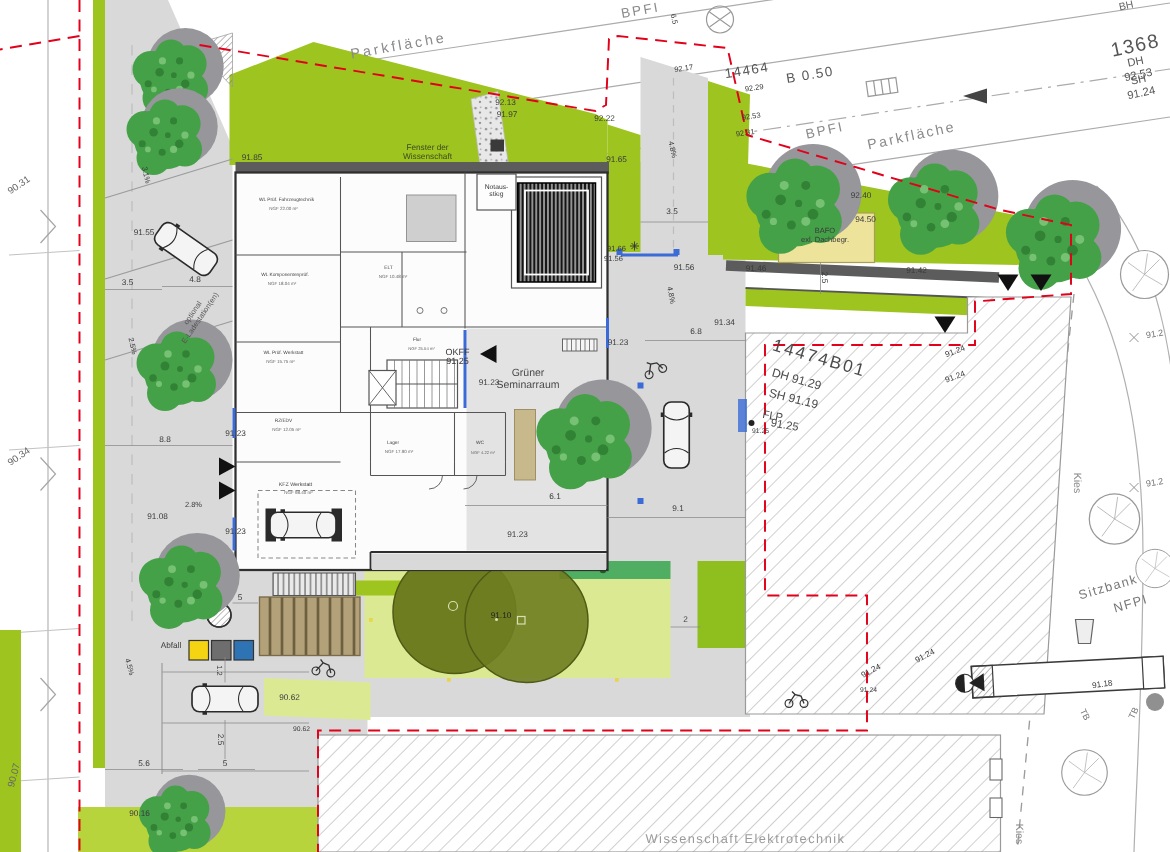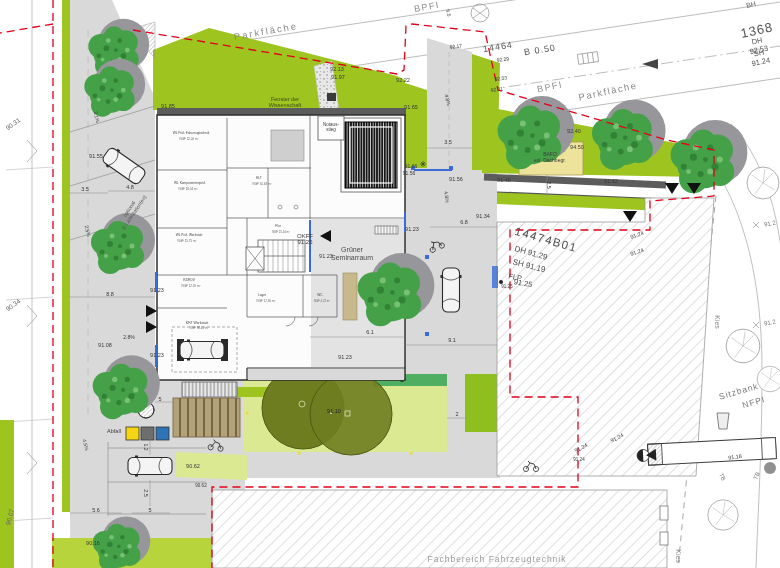--- a/index.html
+++ b/index.html
@@ -363,21 +363,21 @@
       <div class="lbl" style="left: 145px; top: 447px; font-size: 5px; color: rgb(58, 58, 58); transform: translate(-50%, -50%) rotate(90deg);">1.2</div>
       <div class="lbl" style="left: 193px; top: 466px; font-size: 5.5px; color: rgb(58, 58, 58); transform: translate(-50%, -50%) rotate(0deg);">90.62</div>
       <div class="lbl" style="left: 201px; top: 486px; font-size: 4.5px; color: rgb(58, 58, 58); transform: translate(-50%, -50%) rotate(0deg);">90.62</div>
       <div class="lbl" style="left: 146px; top: 493px; font-size: 5.5px; color: rgb(58, 58, 58); transform: translate(-50%, -50%) rotate(90deg);">2.5</div>
       <div class="lbl" style="left: 96px; top: 510px; font-size: 5.5px; color: rgb(58, 58, 58); transform: translate(-50%, -50%) rotate(0deg);">5.6</div>
       <div class="lbl" style="left: 150px; top: 510px; font-size: 5.5px; color: rgb(58, 58, 58); transform: translate(-50%, -50%) rotate(0deg);">5</div>
       <div class="lbl" style="left: 10px; top: 517px; font-size: 6.5px; color: rgb(102, 102, 102); transform: translate(-50%, -50%) rotate(-75deg);">90.07</div>
       <div class="lbl" style="left: 93px; top: 543px; font-size: 5.5px; color: rgb(58, 58, 58); transform: translate(-50%, -50%) rotate(0deg);">90.16</div>
       <div class="lbl" style="left: 334px; top: 411px; font-size: 5.5px; color: rgb(34, 34, 34); transform: translate(-50%, -50%) rotate(0deg);">91.10</div>
       <div class="lbl" style="left: 457px; top: 414px; font-size: 5.5px; color: rgb(58, 58, 58); transform: translate(-50%, -50%) rotate(0deg);">2</div>
-      <div class="lbl" style="left: 497px; top: 560px; font-size: 8.5px; color: rgb(154, 154, 154); letter-spacing: 1px; transform: translate(-50%, -50%) rotate(0deg);">Fachbereich Fahrzeugtechnik</div>
+      <div class="lbl" style="left: 497px; top: 560px; font-size: 8.5px; color: rgb(154, 154, 154); letter-spacing: 1px; transform: translate(-50%, -50%) rotate(0deg);">Wissenschaft Elektrotechnik</div>
       <div class="lbl" style="left: 717px; top: 322px; font-size: 7px; color: rgb(138, 138, 138); transform: translate(-50%, -50%) rotate(90deg);">Kies</div>
       <div class="lbl" style="left: 678px; top: 556px; font-size: 7px; color: rgb(138, 138, 138); transform: translate(-50%, -50%) rotate(90deg);">Kies</div>
       <div class="lbl" style="left: 739px; top: 392px; font-size: 8.5px; color: rgb(119, 119, 119); letter-spacing: 1px; transform: translate(-50%, -50%) rotate(-16deg);">Sitzbank</div>
       <div class="lbl" style="left: 754px; top: 403px; font-size: 8.5px; color: rgb(119, 119, 119); letter-spacing: 1px; transform: translate(-50%, -50%) rotate(-16deg);">NFPI</div>
       <div class="lbl" style="left: 735px; top: 457px; font-size: 5.5px; color: rgb(58, 58, 58); transform: translate(-50%, -50%) rotate(-8deg);">91.18</div>
       <div class="lbl" style="left: 617px; top: 438px; font-size: 5.5px; color: rgb(58, 58, 58); transform: translate(-50%, -50%) rotate(-28deg);">91.24</div>
       <div class="lbl" style="left: 581px; top: 448px; font-size: 5.5px; color: rgb(58, 58, 58); transform: translate(-50%, -50%) rotate(-28deg);">91.24</div>
       <div class="lbl" style="left: 579px; top: 460px; font-size: 4.5px; color: rgb(58, 58, 58); transform: translate(-50%, -50%) rotate(0deg);">91.24</div>
       <div class="lbl" style="left: 722px; top: 477px; font-size: 6px; color: rgb(119, 119, 119); transform: translate(-50%, -50%) rotate(65deg);">TB</div>
       <div class="lbl" style="left: 757px; top: 476px; font-size: 6px; color: rgb(119, 119, 119); transform: translate(-50%, -50%) rotate(-65deg);">TB</div>

